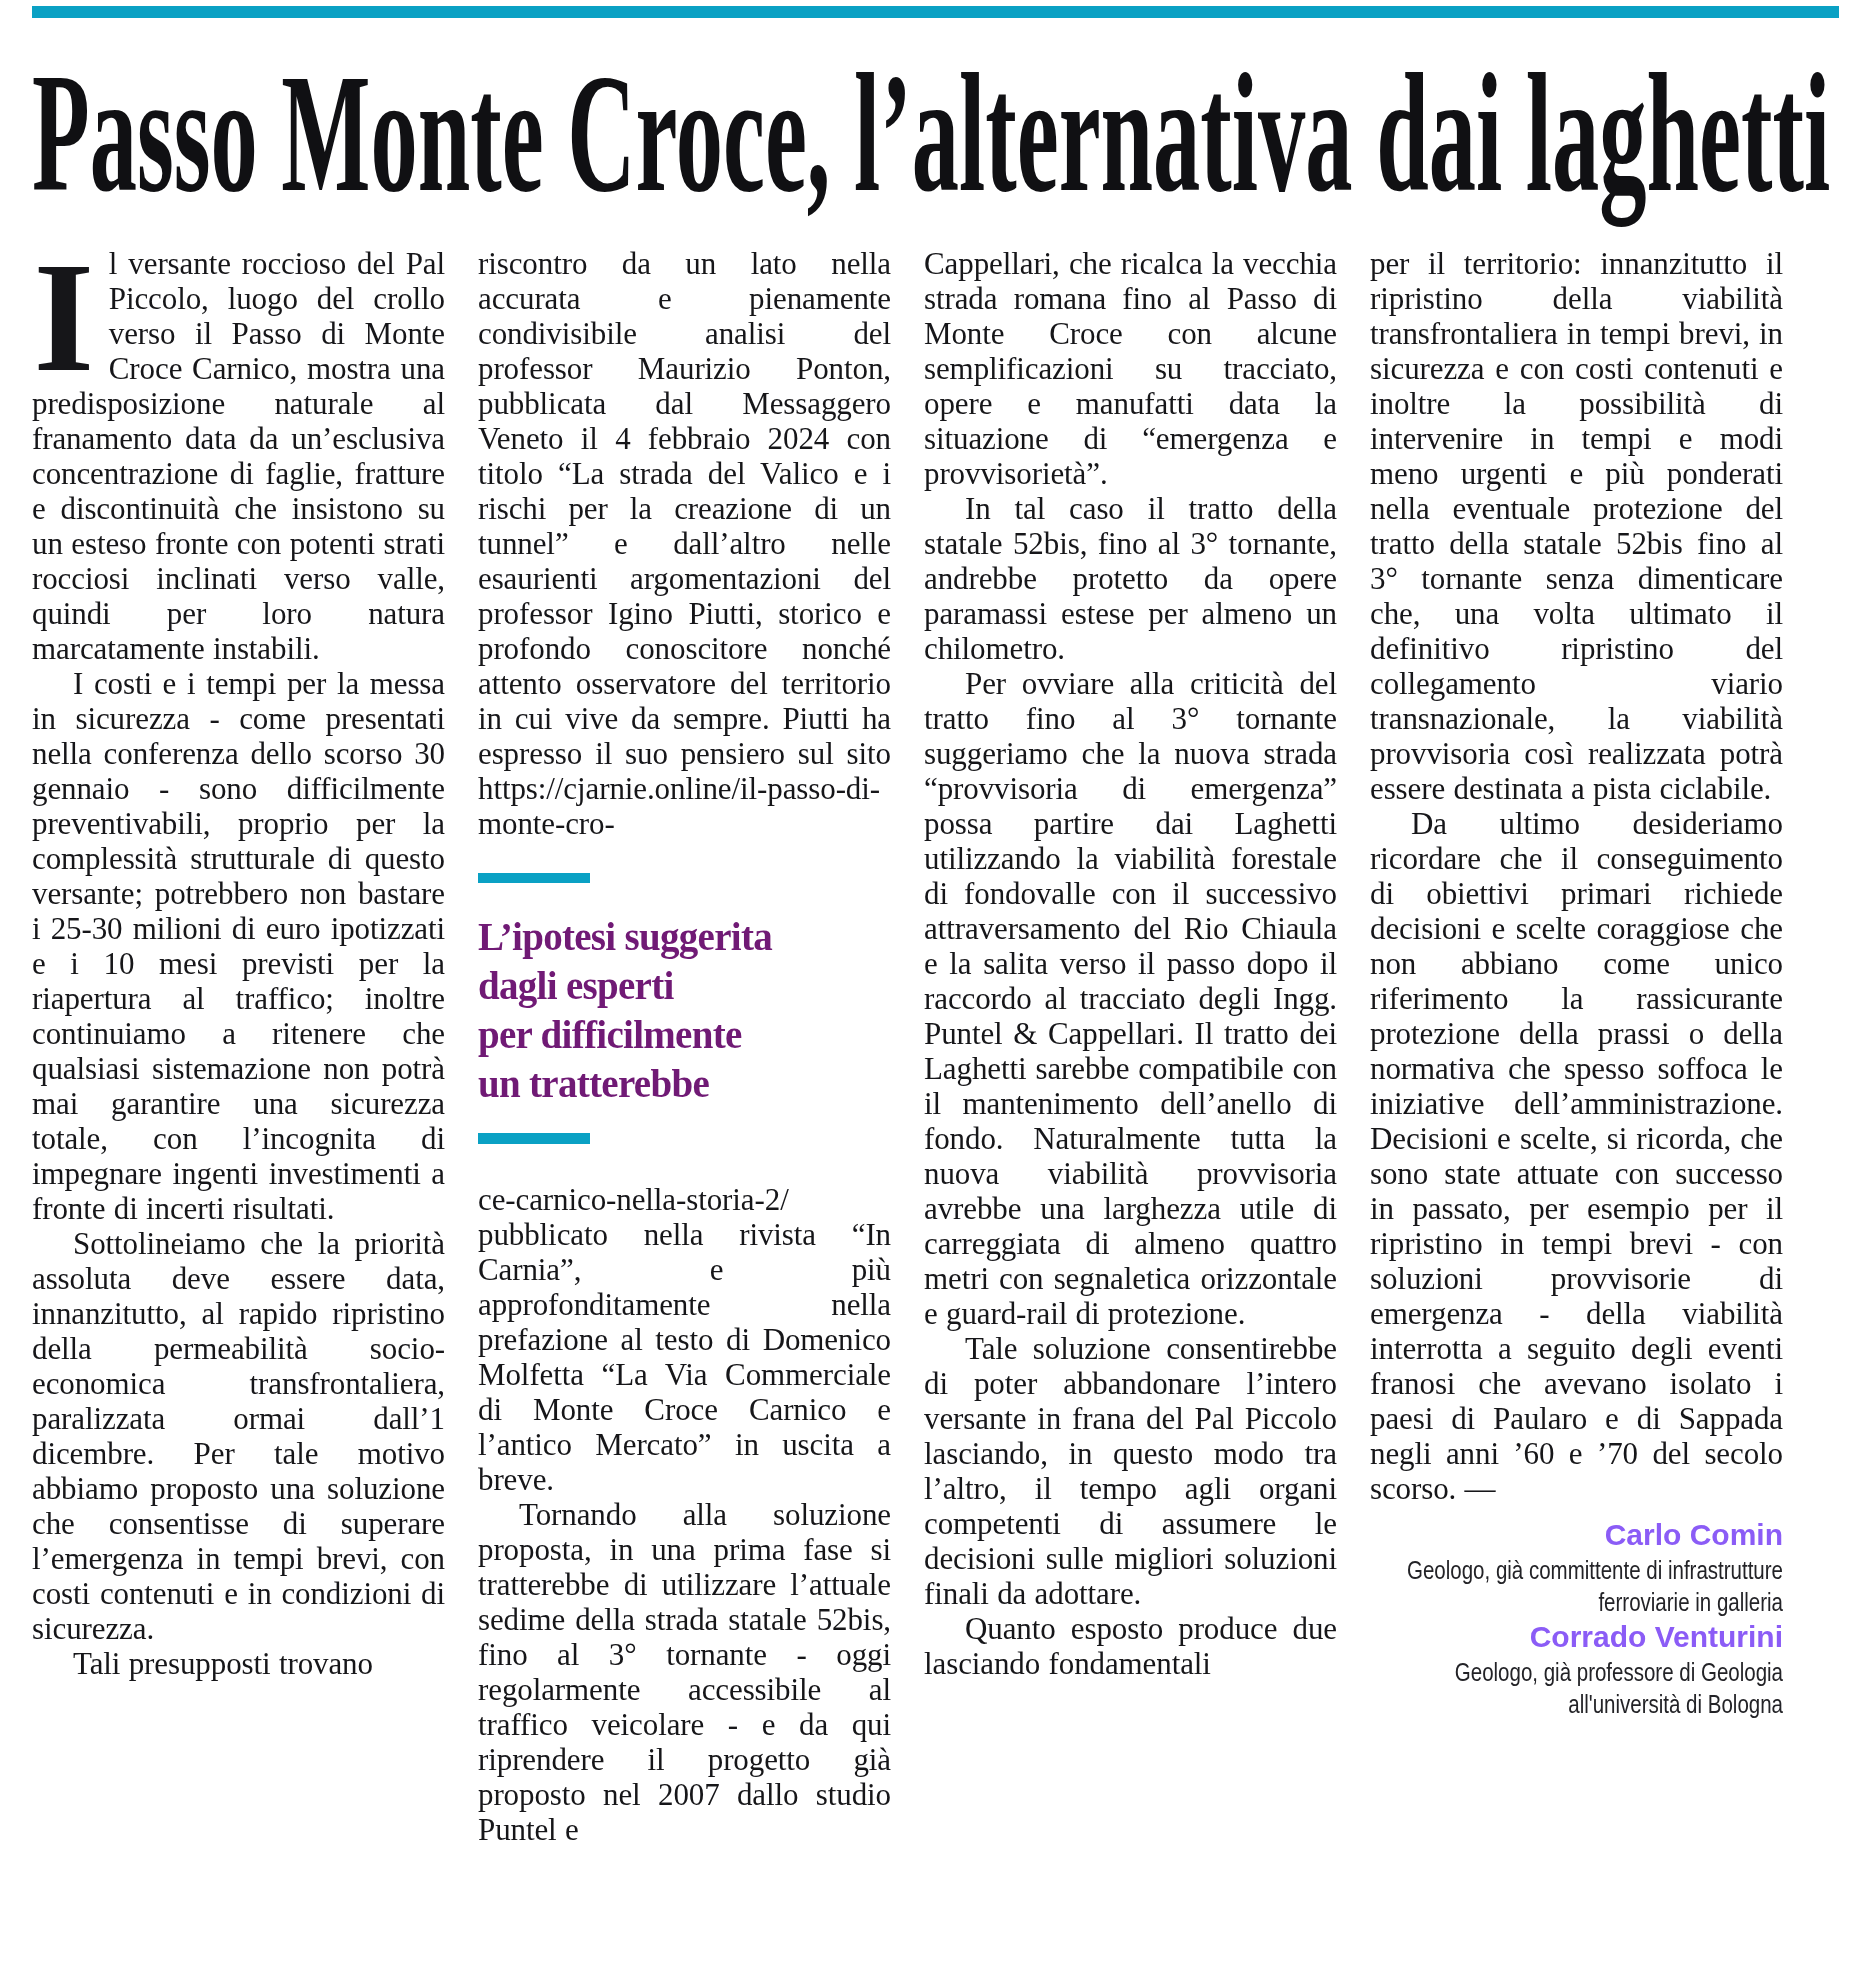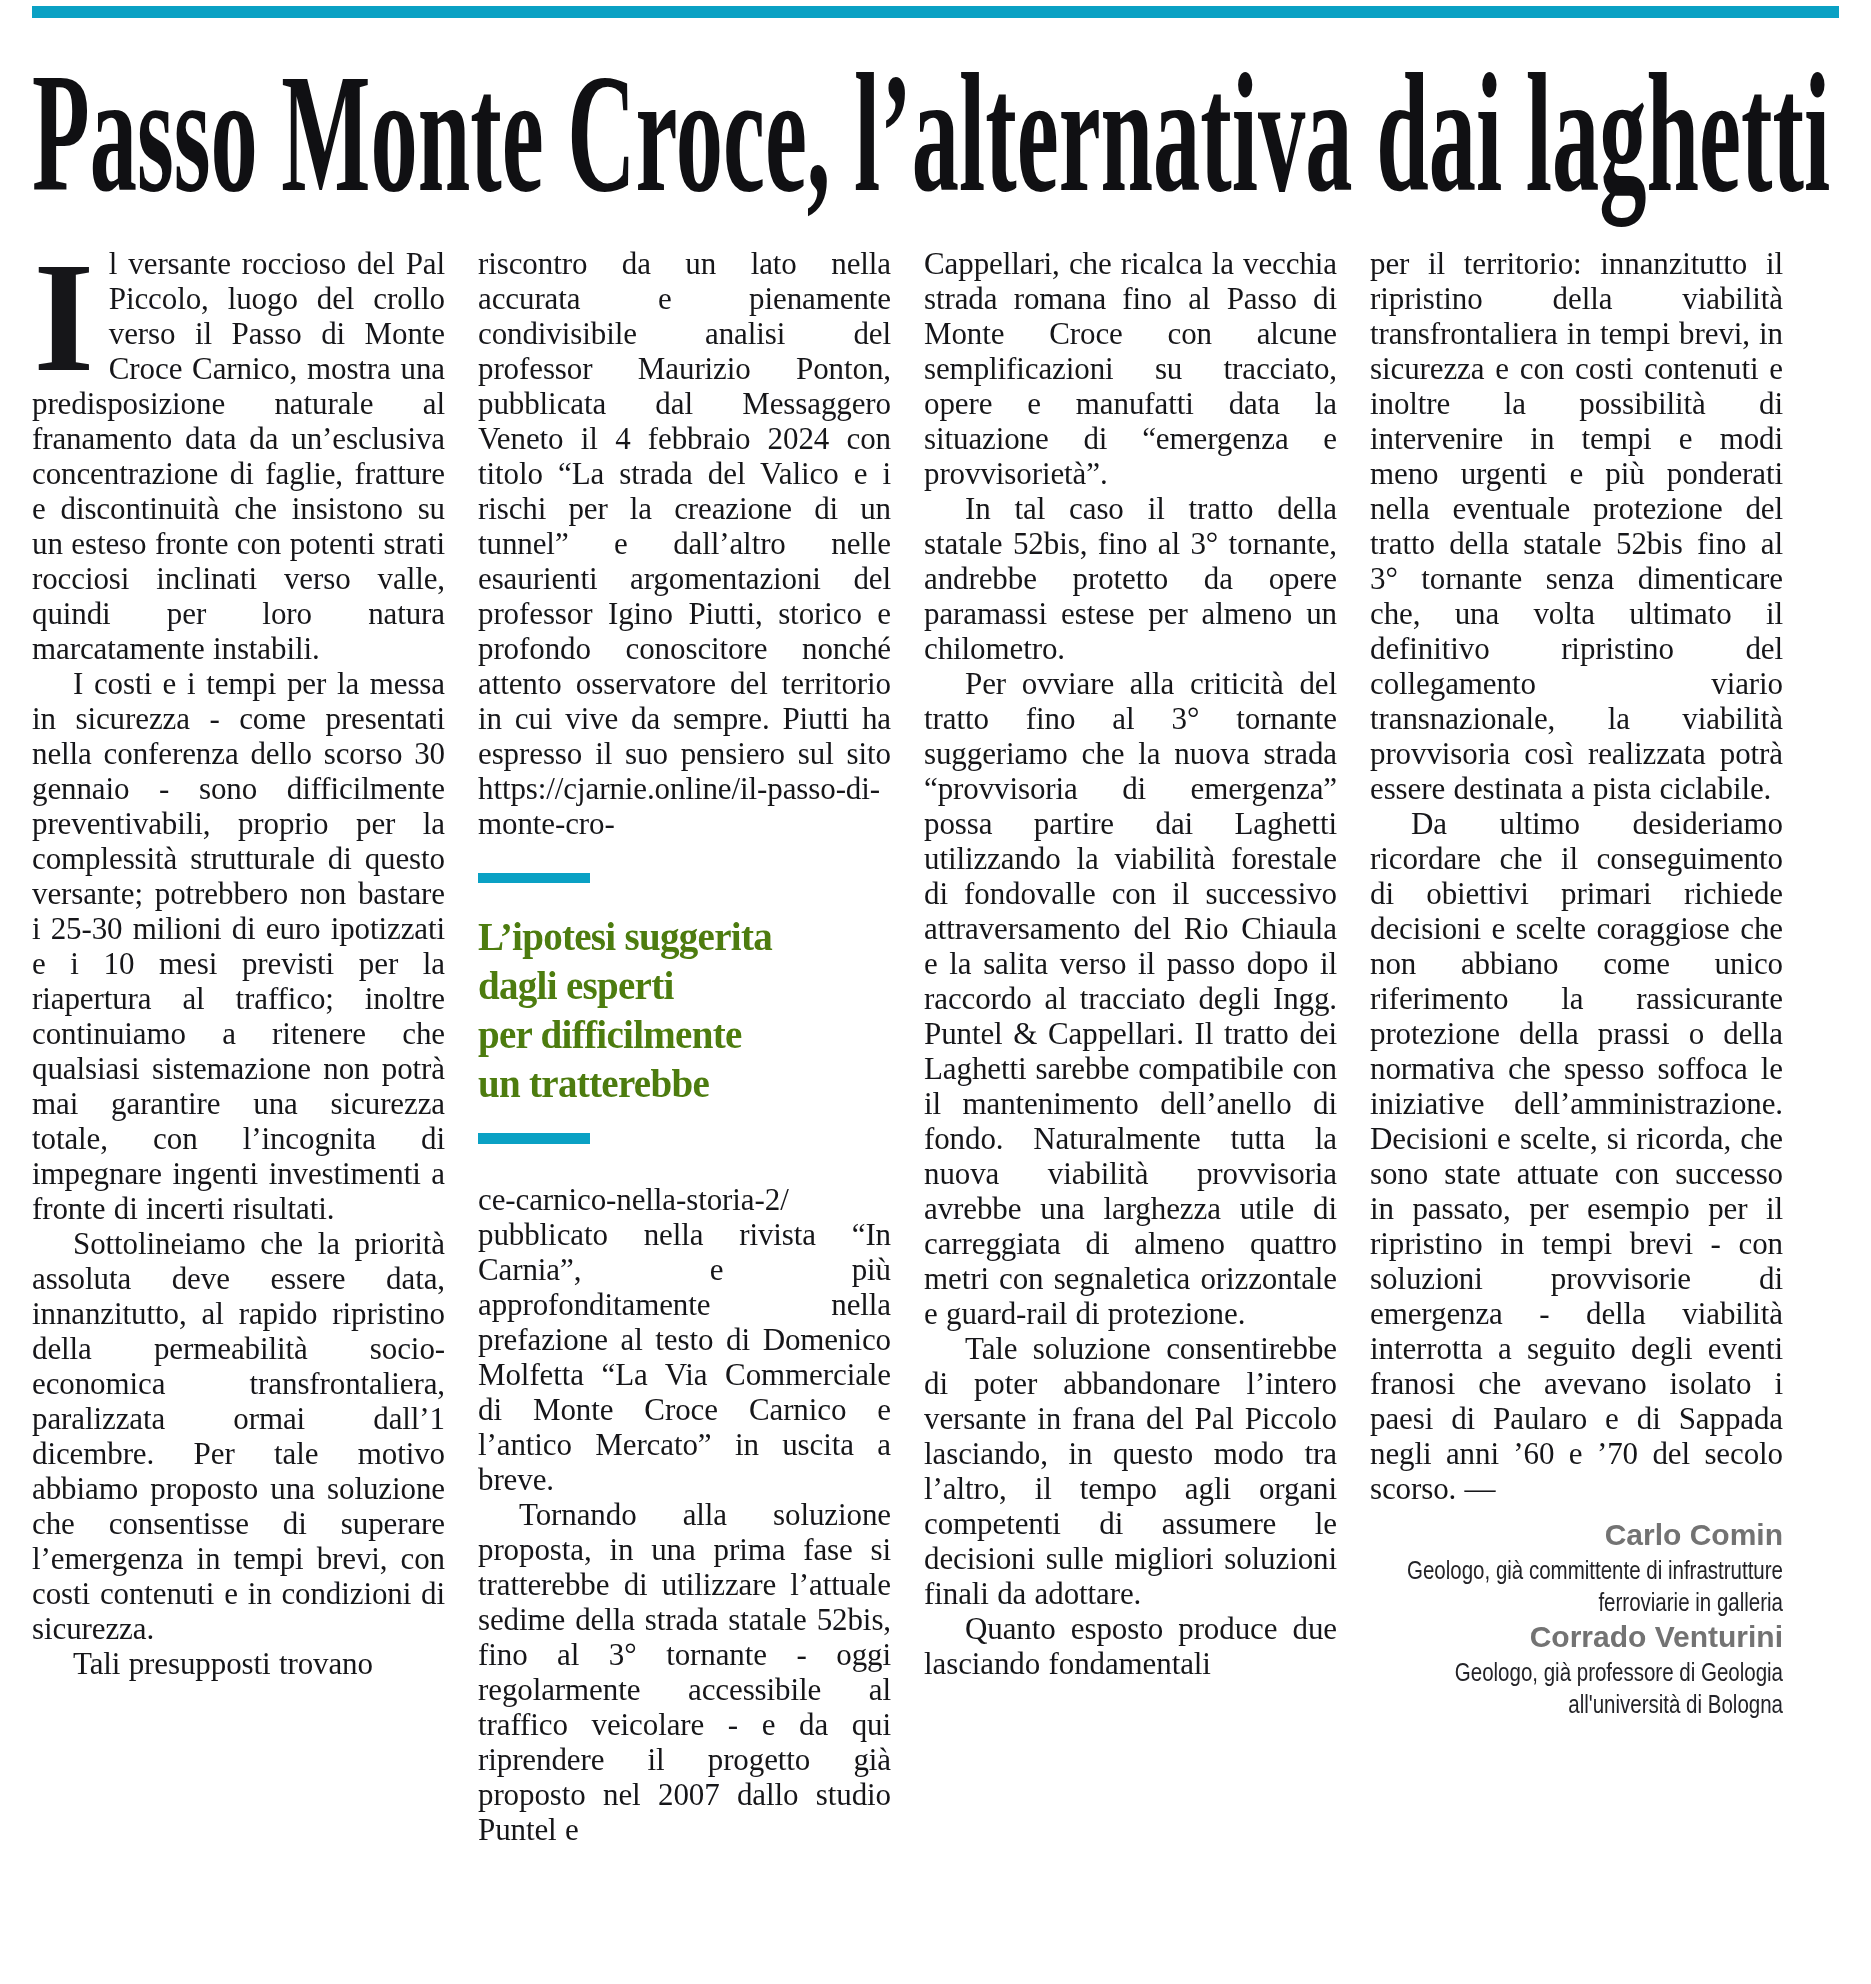--- a/index.html
+++ b/index.html
@@ -60,33 +60,33 @@
     background: #0aa1c4;
   }
   .pq-rule.top { margin-bottom: 29.5px; }
   .pq-rule.bottom { margin-top: 25px; }
   .pq-line {
     display: block;
     font-weight: 700;
     font-size: 39px;
     line-height: 49px;
     letter-spacing: -0.7px;
-    color: #4d7c0f;
+    color: #701a75;
   }
   .authors {
     margin-top: 10.3px;
     text-align: right;
     font-family: "Liberation Sans", "DejaVu Sans", sans-serif;
   }
   .author-name {
     display: block;
     font-weight: 700;
     font-size: 30px;
     line-height: 38px;
-    color: #737373;
+    color: #8b5cf6;
   }
   .author-role {
     display: block;
     width: 505px;
     margin-left: -92px;
     transform: scaleX(0.82);
     transform-origin: 100% 50%;
     font-size: 25px;
     line-height: 32px;
     font-weight: 400;

